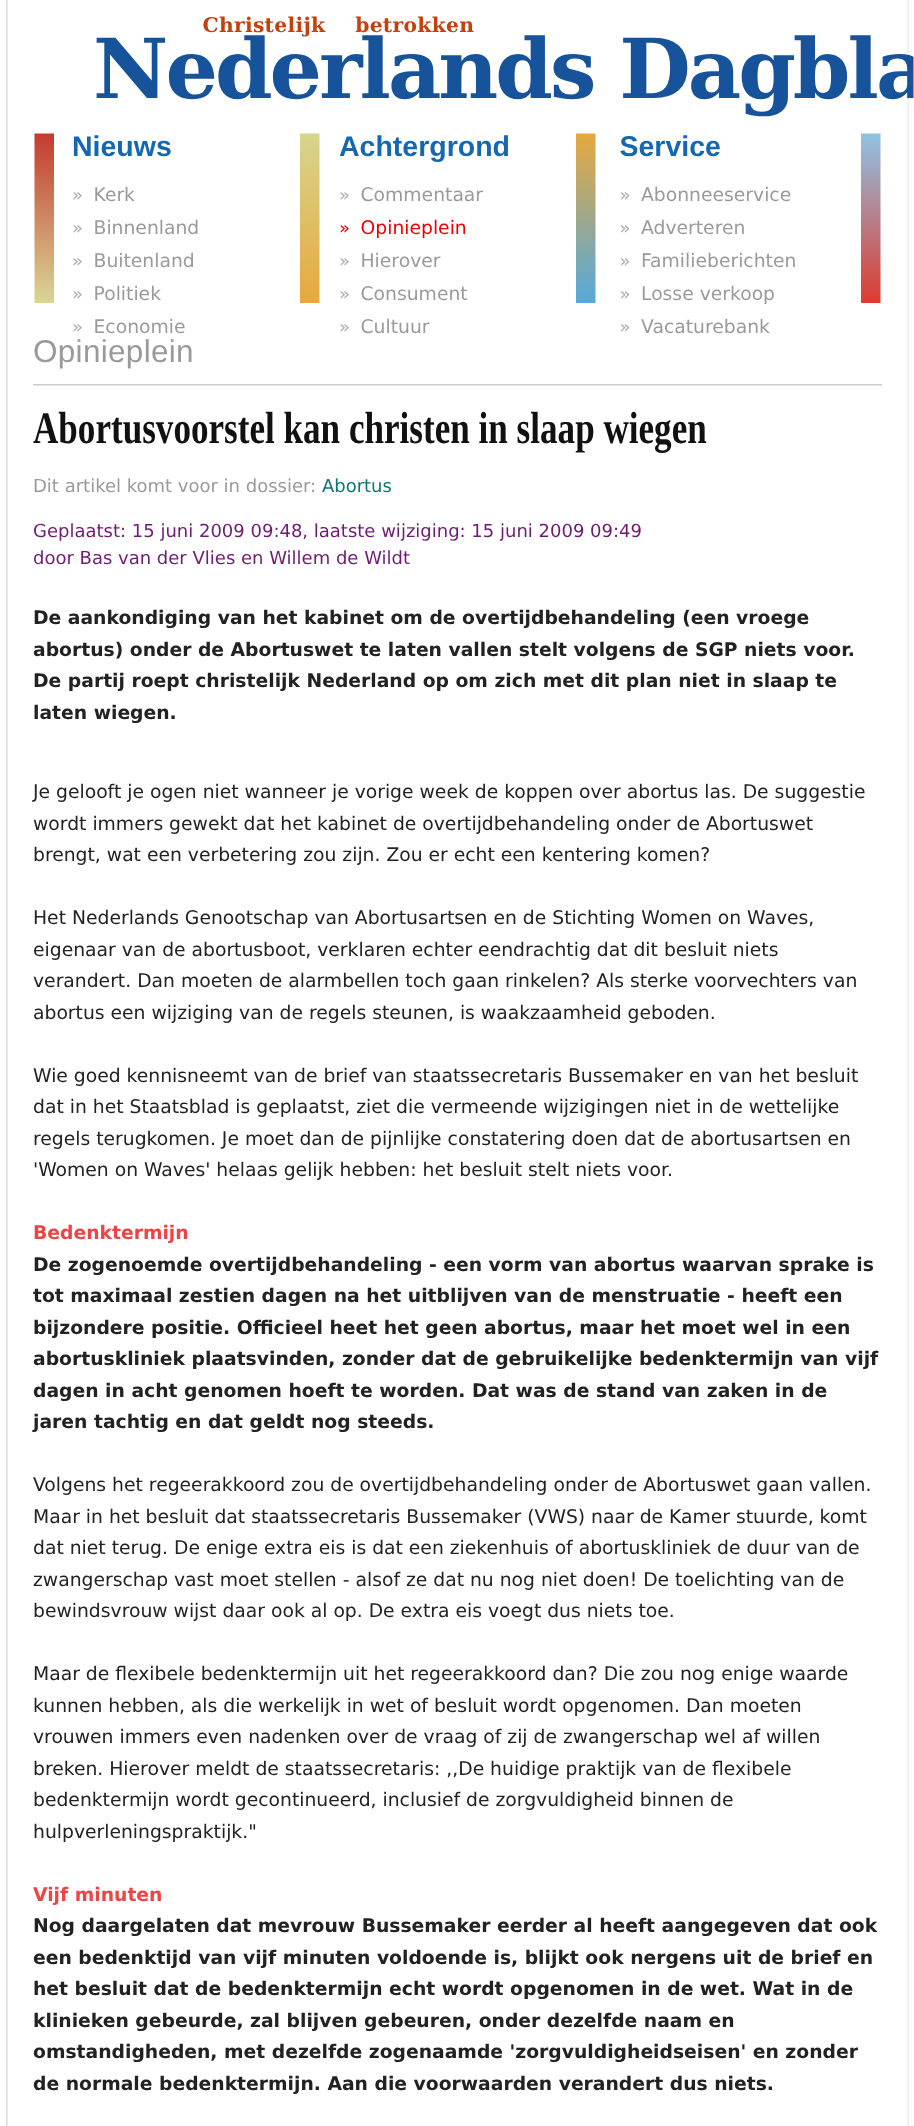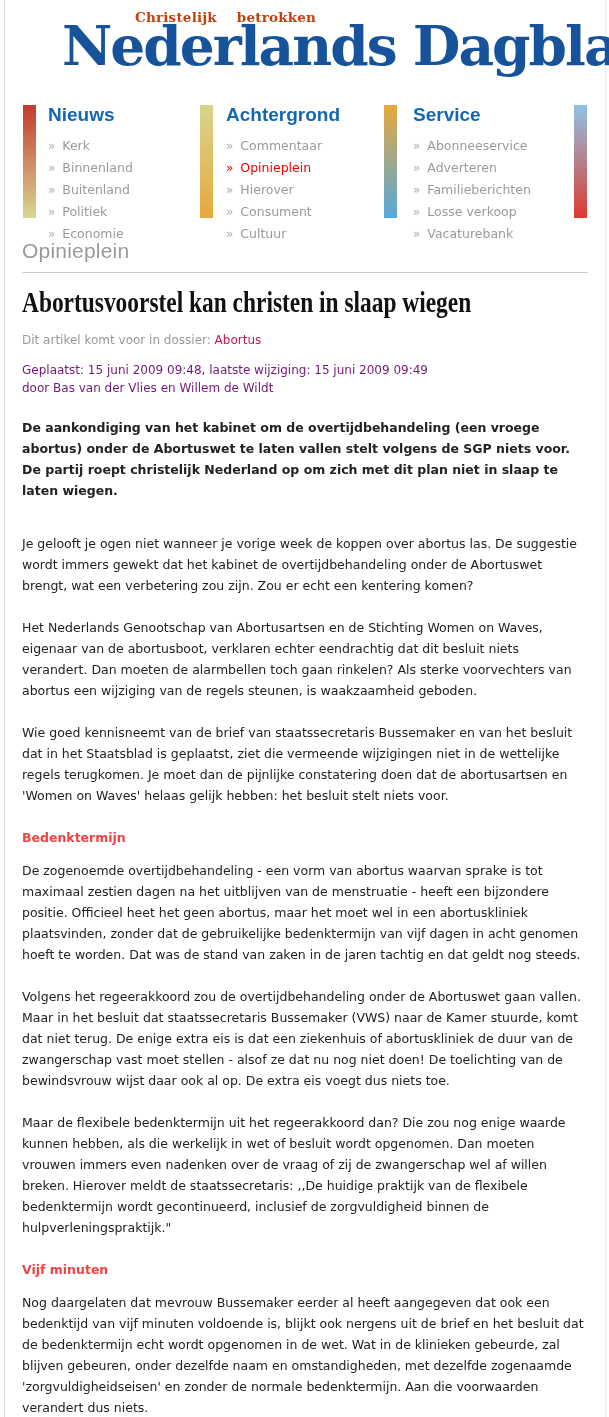--- a/index.html
+++ b/index.html
@@ -38,21 +38,21 @@
     font-weight: bold;
     font-size: 55px;
     line-height: 1.05;
     letter-spacing: -2px;
     white-space: nowrap;
     cursor: pointer;
     margin-left: 40px;
   }
 
   
-  nav.topnav { position: relative; height: 120px; margin-top: 30px; }
+  nav.topnav { position: relative; height: 120px; margin-top: 14px; }
   .gbar { position: absolute; top: 0; width: 13px; height: 113px; }
   .gbar-1 { left: 18px; }
   .gbar-2 { left: 195px; }
   .gbar-3 { left: 379px; }
   .gbar-4 { left: 569px; }
   .navcol { position: absolute; top: 0; }
   .navcol-1 { left: 43px; }
   .navcol-2 { left: 221px; }
   .navcol-3 { left: 408px; }
   .navtitle {
@@ -97,38 +97,38 @@
     line-height: 1.05;
     white-space: nowrap;
     transform: scaleX(0.78);
     transform-origin: left center;
   }
   .dossier {
     margin: 16px 0 0 0;
     font-size: 12px;
     color: #999999;
   }
-  .dossier-link { color: #be185d; text-decoration: none; cursor: pointer; }
+  .dossier-link { color: #0f766e; text-decoration: none; cursor: pointer; }
   .meta {
     margin: 14px 0 0 0;
     font-size: 12px;
     line-height: 18px;
     color: #701a75;
   }
   .article-body { margin-top: 20px; color: #222222; font-size: 12.5px; line-height: 21px; }
   .intro { font-weight: bold; margin: 0 0 32px 0; }
   .article-body p.bp { margin: 21px 0; }
   .article-body p.first { margin-top: 0; }
   h3.subhead {
     margin: 21px 0 0 0;
     font-size: 12.5px;
     line-height: 21px;
     color: #ef4444;
   }
-  h3.subhead + p.bp { margin-top: 12px; }
+  h3.subhead + p.bp { margin-top: 0; font-weight: bold; }
 </style>
 </head>
 <body>
 
 <div class="page">
 
   <header class="masthead inner">
     <div class="tagline">Christelijk betrokken</div>
     <div class="logo">Nederlands Dagblad</div>
   </header>

